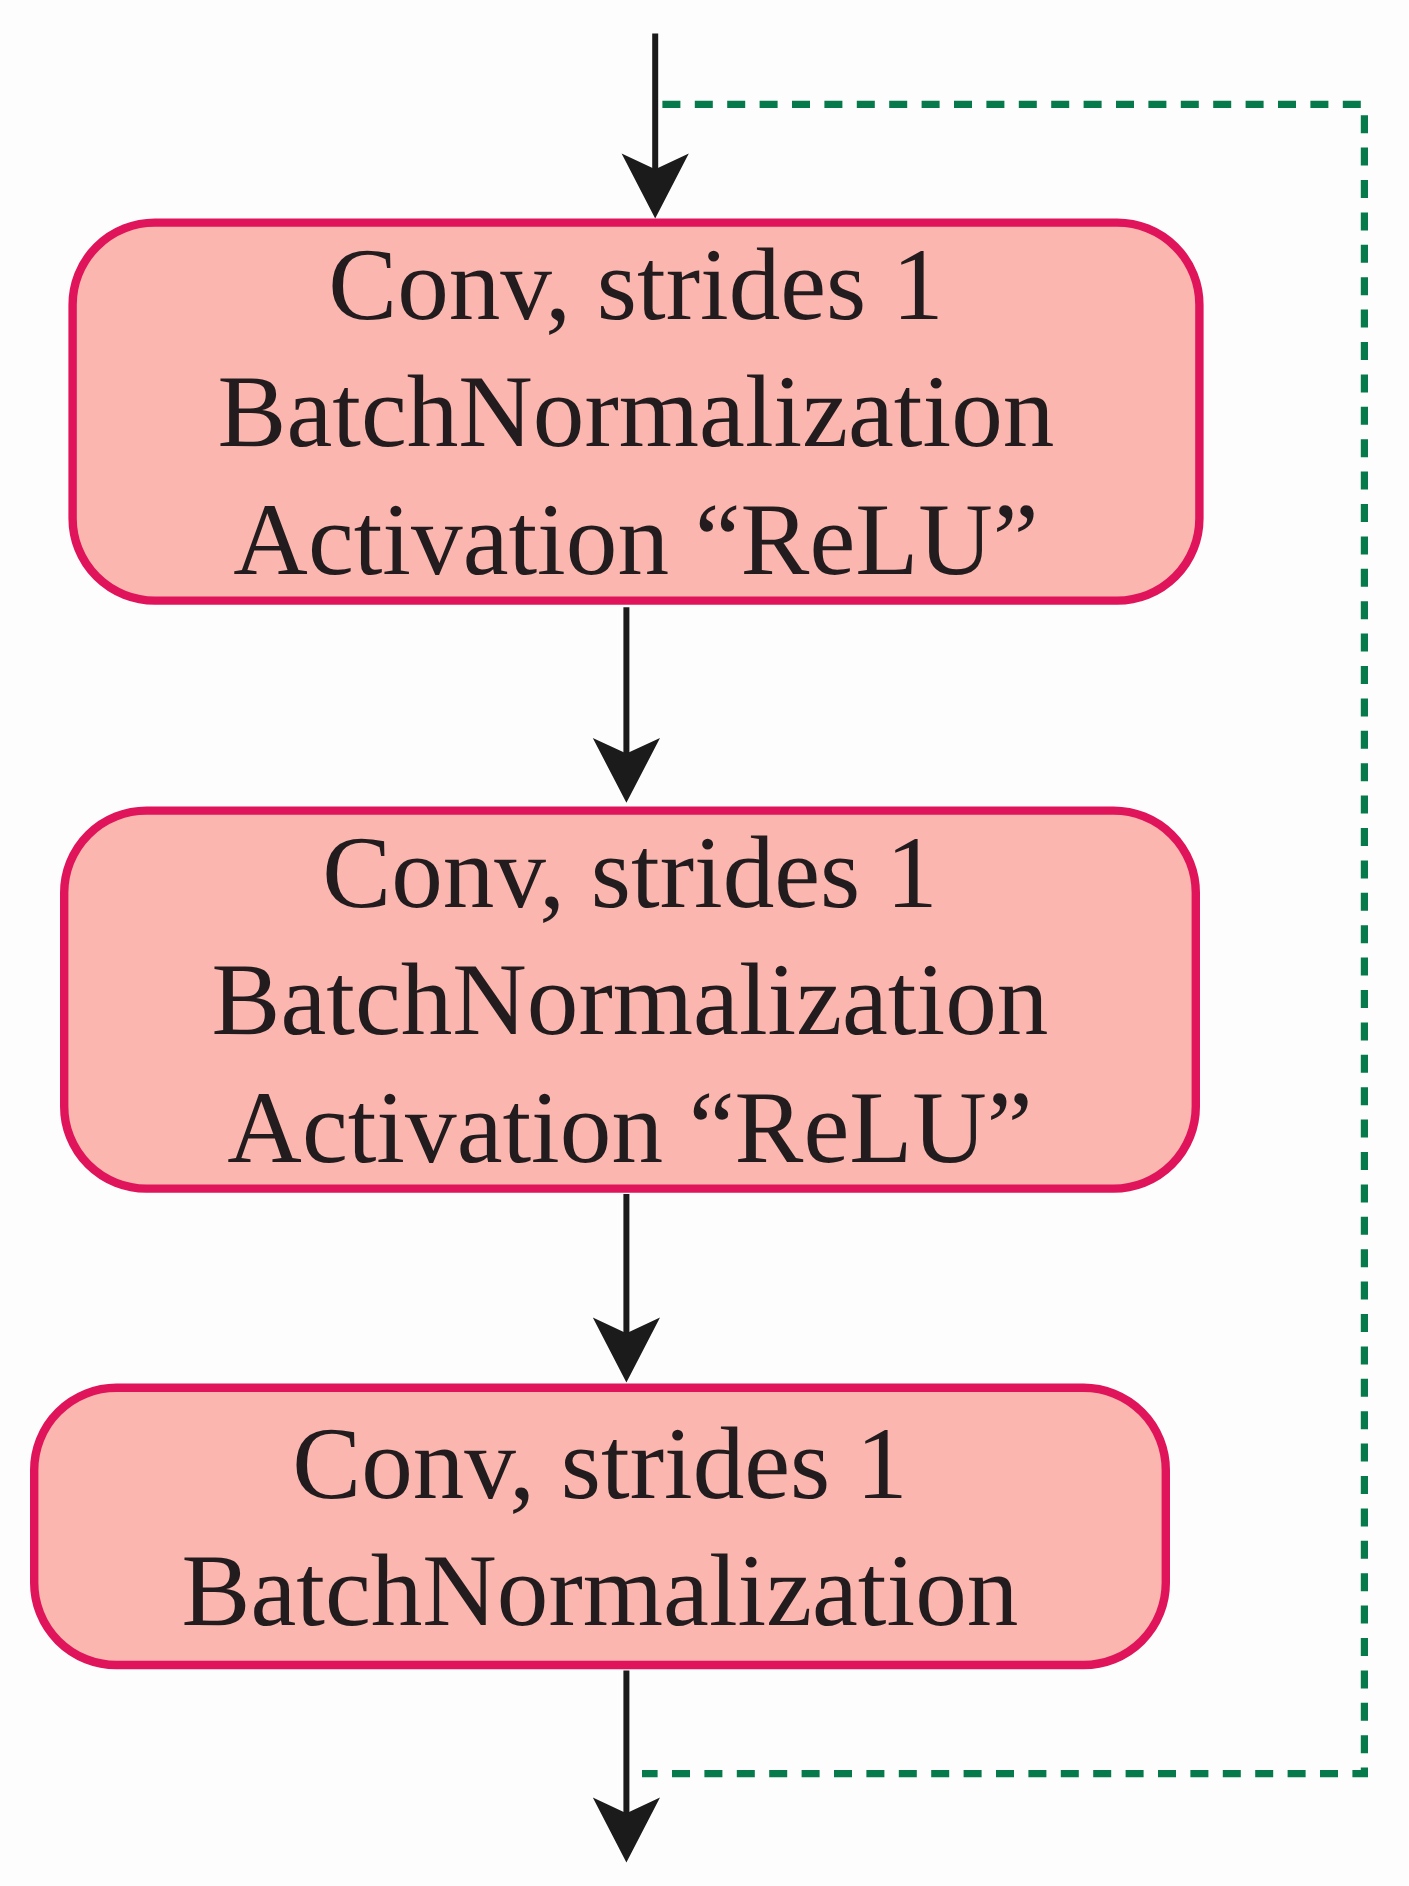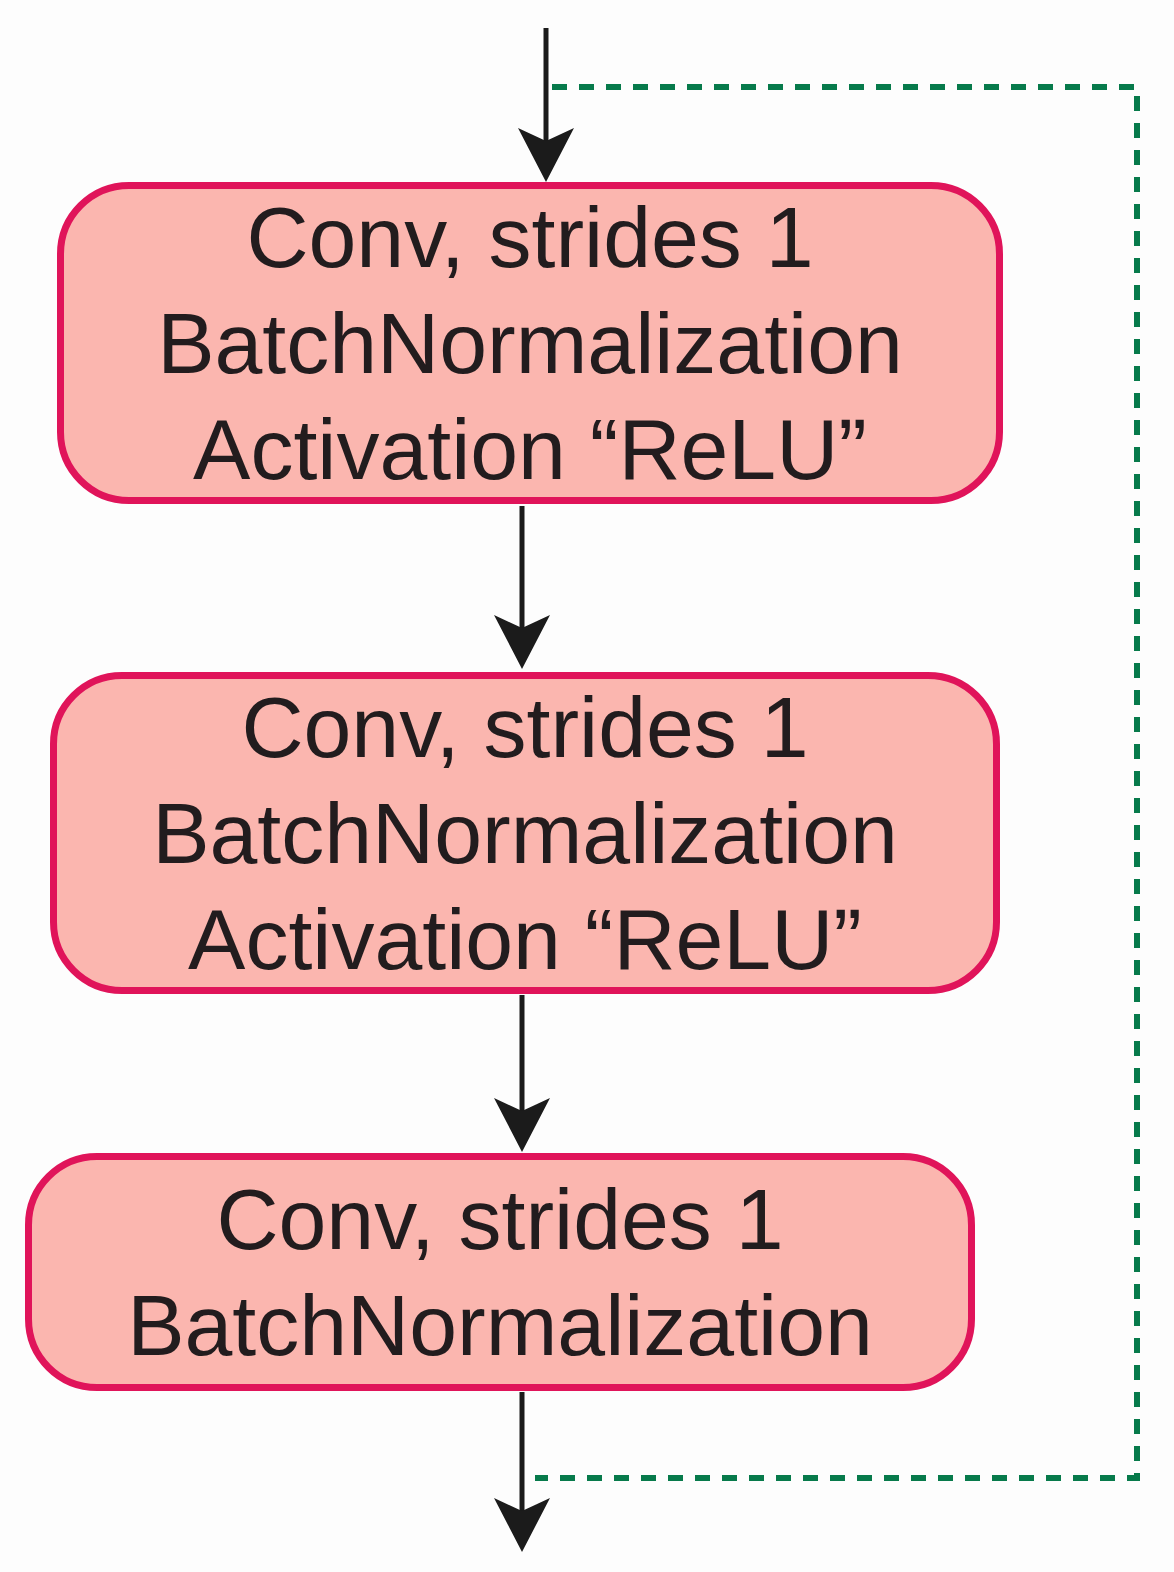--- a/index.html
+++ b/index.html
@@ -1,21 +1,21 @@
 <!DOCTYPE html>
 <html><head>
 <meta charset="utf-8">
 <style>
   html, body { margin: 0; padding: 0; background: #ffffff; }
   .canvas {
     position: relative;
     width: 1174px;
     height: 1572px;
     background: #fdfdfd;
-    font-family: Liberation Sans, sans-serif;
+    font-family: Liberation Serif, serif;
     overflow: hidden;
   }
   .connectors {
     position: absolute;
     left: 0; top: 0;
     width: 1174px;
     height: 1572px;
   }
   .block {
     position: absolute;

